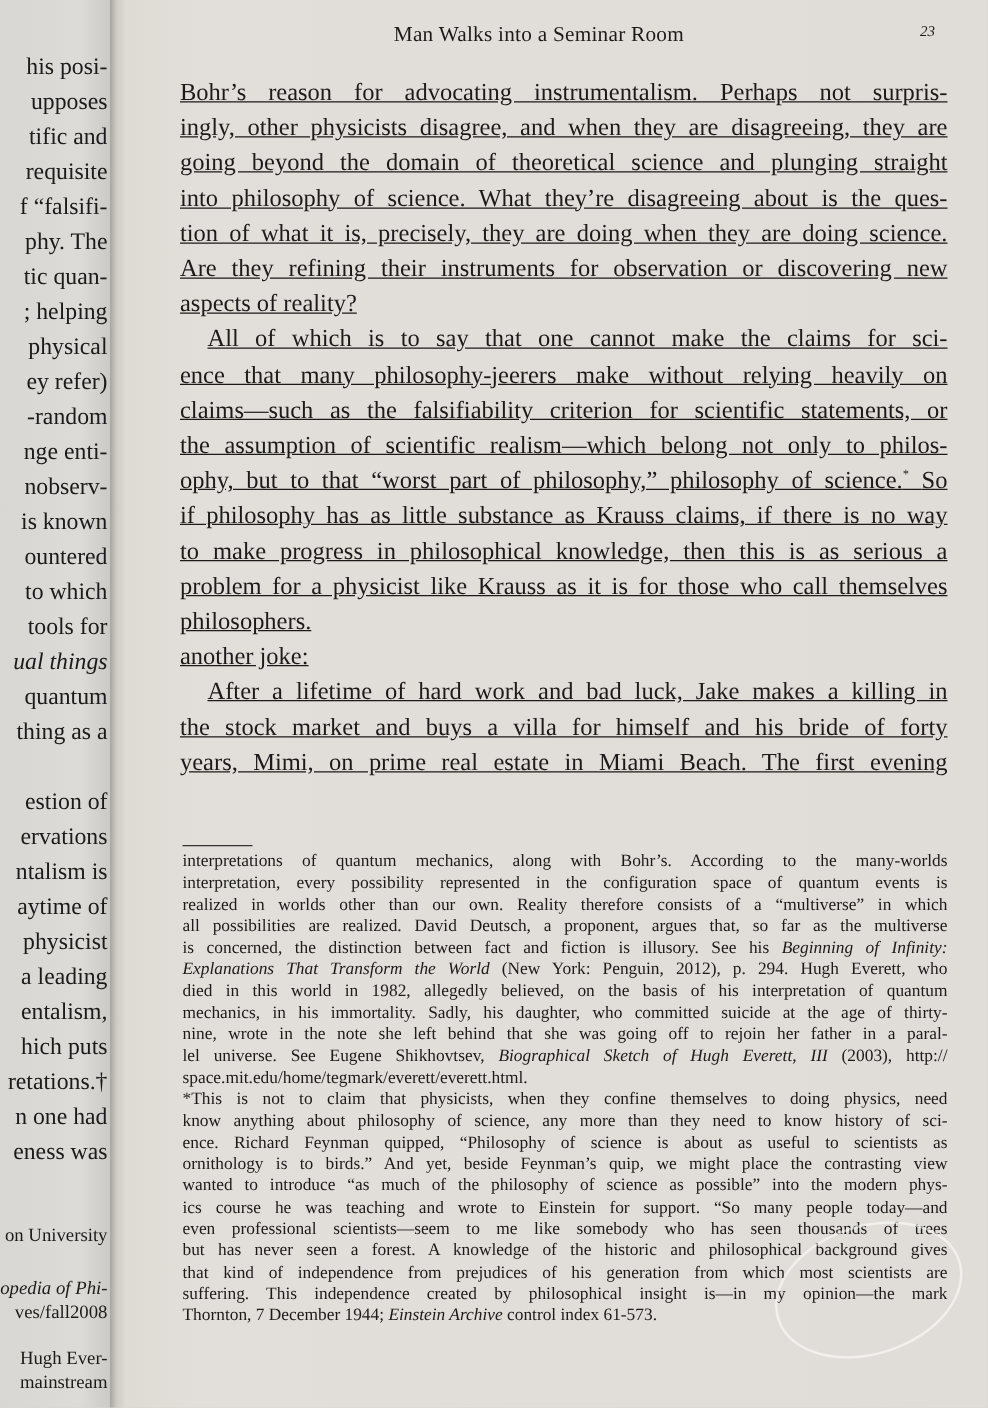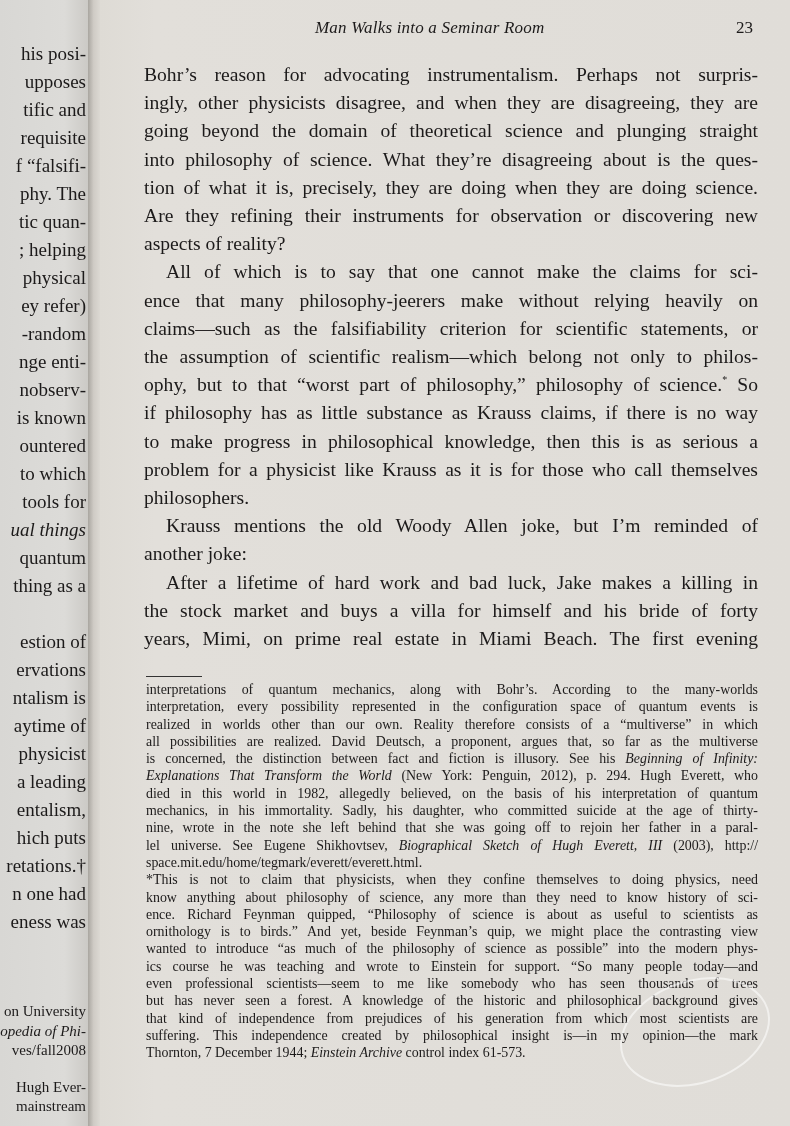--- a/index.html
+++ b/index.html
@@ -23,30 +23,30 @@
     background: linear-gradient(to right, #dedbd5 0%, #e2dfda 8%, #e0ddd8 100%);
   }
   .left-line {
     position: absolute; right: 6px; white-space: nowrap;
     font-size: 19px; line-height: 28px; text-align: right;
   }
   .left-line.small { font-size: 15px; }
 
   .running-head {
     position: absolute; top: 18px; left: 315px;
-    font-style: italic; font-size: 17px; letter-spacing: 0.2px;
+    font-size: 17px; letter-spacing: 0.2px;
   }
   .page-number {
-    position: absolute; top: 18px; left: 736px; font-size: 17px;
+    position: absolute; top: 18px; left: 736px; font-size: 12px; font-style: italic;
   }
   .body-text {
     position: absolute; left: 144px; top: 61px; width: 614px;
     font-size: 19.6px; line-height: 28.2px;
   }
-  .body-text .line { display: block; text-align: justify; text-align-last: justify; white-space: nowrap; }
+  .body-text .line { display: block; text-align: justify; text-align-last: justify; white-space: nowrap; text-decoration: underline; }
   .body-text .line.last { text-align-last: left; }
   .body-text .line.indent { padding-left: 22px; }
   .body-text sup { font-size: 10px; vertical-align: 8px; line-height: 0; }
 
   .rule {
     position: absolute; left: 146px; top: 676px; width: 56px; height: 1px; background: #333;
   }
   .footnotes {
     position: absolute; left: 146px; top: 681px; width: 612px;
     font-size: 13.9px; line-height: 17.3px;
@@ -89,21 +89,21 @@
   <div class="left-line" style="top:656px">ervations</div>
   <div class="left-line" style="top:684px">ntalism is</div>
   <div class="left-line" style="top:712px">aytime of</div>
   <div class="left-line" style="top:740px">physicist</div>
   <div class="left-line" style="top:768px">a leading</div>
   <div class="left-line" style="top:796px">entalism,</div>
   <div class="left-line" style="top:824px">hich puts</div>
   <div class="left-line" style="top:852px">retations.†</div>
   <div class="left-line" style="top:880px">n one had</div>
   <div class="left-line" style="top:908px">eness was</div>
-  <div class="left-line small" style="top:997px">on University</div>
+  <div class="left-line small" style="top:975px">on University</div>
   <div class="left-line small" style="top:1017px;font-style:italic">opedia of Phi-</div>
   <div class="left-line small" style="top:1036px">ves/fall2008</div>
   <div class="left-line small" style="top:1073px">Hugh Ever-</div>
   <div class="left-line small" style="top:1092px">mainstream</div>
 </div>
 
 <div class="spine"></div>
 
 <div class="right-page"></div>
 
@@ -122,21 +122,20 @@
   <span class="line indent">All of which is to say that one cannot make the claims for sci-</span>
   <span class="line">ence that many philosophy-jeerers make without relying heavily on</span>
   <span class="line">claims—such as the falsifiability criterion for scientific statements, or</span>
   <span class="line">the assumption of scientific realism—which belong not only to philos-</span>
   <span class="line"><span>ophy, but to that “worst part of philosophy,” philosophy of science.</span><sup>*</sup> <span>So</span></span>
   <span class="line">if philosophy has as little substance as Krauss claims, if there is no way</span>
   <span class="line">to make progress in philosophical knowledge, then this is as serious a</span>
   <span class="line">problem for a physicist like Krauss as it is for those who call themselves</span>
   <span class="line last">philosophers.</span>
 
-  <span class="line indent">Krauss mentions the old Woody Allen joke, but I’m reminded of</span>
   <span class="line last">another joke:</span>
 
   <span class="line indent">After a lifetime of hard work and bad luck, Jake makes a killing in</span>
   <span class="line">the stock market and buys a villa for himself and his bride of forty</span>
   <span class="line">years, Mimi, on prime real estate in Miami Beach. The first evening</span>
 </div>
 
 <div class="rule"></div>
 
 <div class="footnotes">

